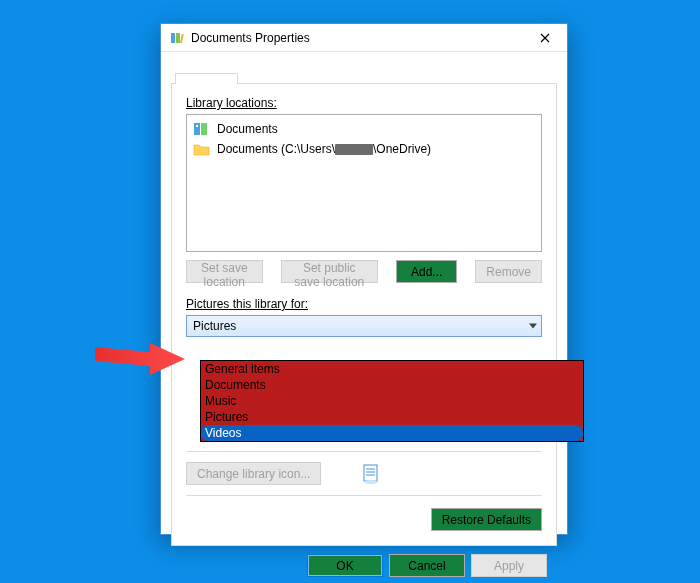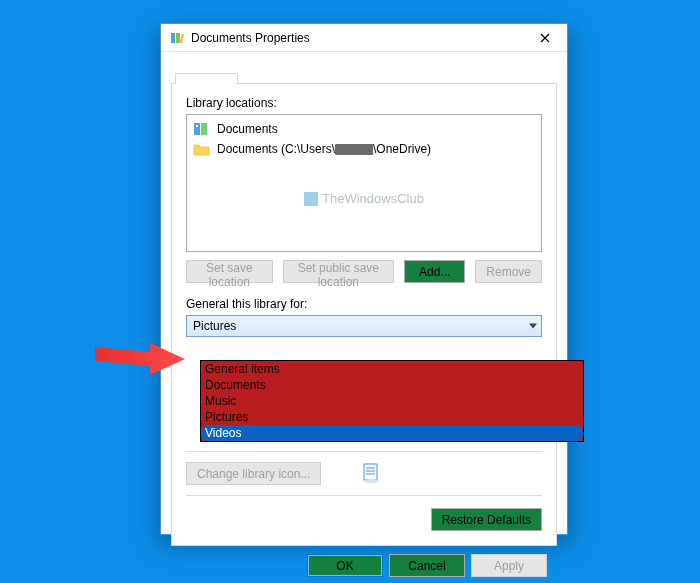--- a/index.html
+++ b/index.html
@@ -71,21 +71,21 @@
     font-size: 12px;
   }
 
   .panel {
     border: 1px solid #d9d9d9;
     border-top: none;
     background: #fff;
     padding: 12px 14px 14px 14px;
   }
 
-  .label { font-size: 12px; margin-bottom: 4px; }
+  .label { font-size: 12px; margin-bottom: 4px; text-decoration: underline; }
 
   .listbox {
     border: 1px solid #adadad;
     height: 138px;
     background: #fff;
     padding: 4px 2px;
     overflow: hidden;
   }
   .listitem {
     display: flex;
@@ -104,21 +104,21 @@
     gap:4px;
     color:#b7bfc9; font-size:13px;
     margin-top: 32px;
   }
   .watermark .wm-sq {
     width:14px;height:14px;background:#9ecfe6;
   }
 
   .btnrow {
     display: flex;
-    gap: 10px;
+    gap: 18px;
     margin-top: 8px;
     justify-content: flex-start;
   }
   button.win {
     font: inherit;
     height: 23px;
     padding: 0 10px;
     background: #15803d;
     border: 1px solid #adadad;
     color: #000;
@@ -180,21 +180,21 @@
   .checkbox {
     width: 13px; height: 13px; border:1px solid #888; background:#fff;
   }
 
   hr.sep {
     border: none; border-top:1px solid #dcdcdc;
     margin: 10px 0;
   }
 
   .iconbtn-row {
-    display:flex; align-items:flex-start; gap: 40px;
+    display:flex; align-items:flex-end; gap: 40px;
   }
   .page-icon {
     width: 20px; height:22px;
     display:inline-block;
   }
 
   .footer-btns {
     display:flex;
     justify-content:flex-end;
     gap:6px;
@@ -276,36 +276,32 @@
         <div class="listitem">
           <span class="icon">
             <svg width="18" height="16" viewBox="0 0 18 16">
               <path d="M1 4 h5 l2 2 h8 v8 h-15 z" fill="#ffd35a" stroke="#d9a326" stroke-width="0.5"></path>
             </svg>
           </span>
           <span>
             <span>Documents (C:\Users\</span><span class="redacted"></span><span>\OneDrive)</span>
           </span>
         </div>
-        <div class="watermark">
-          <span class="wm-sq"></span>
-          <span>TheWindowsClub</span>
-        </div>
       </div>
 
       <div class="btnrow">
         <button class="win" disabled="">Set save location</button>
         <button class="win" disabled="">Set public save location</button>
         <button class="win" style="padding:0 14px">Add...</button>
         <button class="win" disabled="">Remove</button>
       </div>
 
       <div class="section-gap"></div>
 
-      <div class="label">General this library for:</div>
+      <div class="label">Pictures this library for:</div>
 
       <div class="combo">
         <span>Pictures</span>
         <span class="caret"></span>
       </div>
 
       <div class="dropdown" style="top:276px;left:0px;width:100%;position:absolute">
         <div class="opt">General items</div>
         <div class="opt">Documents</div>
         <div class="opt">Music</div>

